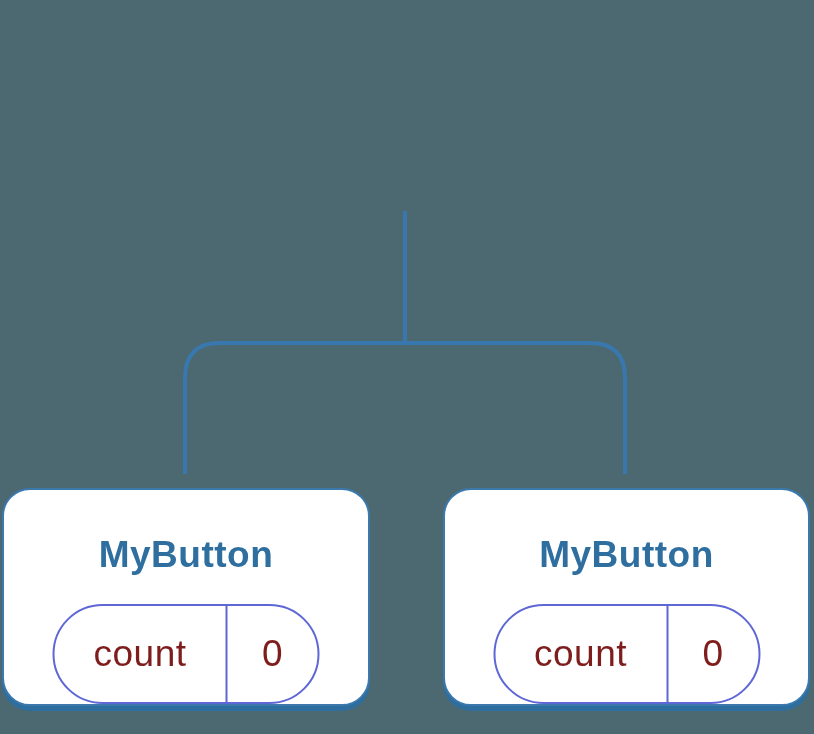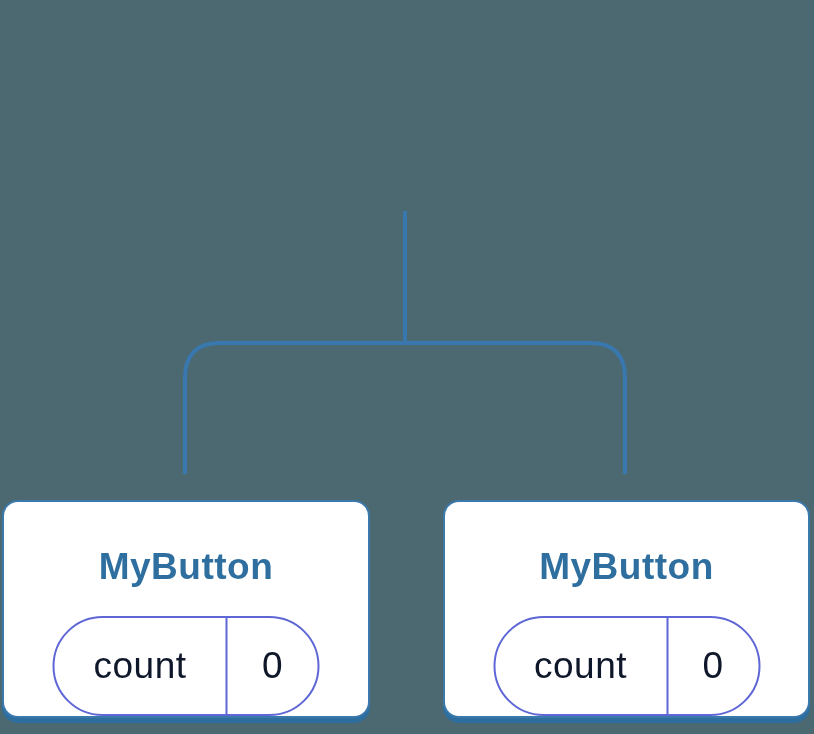--- a/index.html
+++ b/index.html
@@ -32,24 +32,24 @@
     left: 220px;
     top: 5px;
     width: 370px;
     height: 205px;
     border-radius: 20px;
     display: flex;
     align-items: center;
     justify-content: center;
   }
   .card-child {
-    top: 500px;
+    top: 488px;
     width: 368px;
     height: 218px;
-    border-radius: 16px;
+    border-radius: 28px;
   }
   .card-child-left  { left: 2px; }
   .card-child-right { left: 443px; width: 367px; }
   .node-label {
     color: #2F6FA0;
     font-size: 37px;
     font-weight: 600;
     letter-spacing: 0.5px;
     white-space: nowrap;
   }
@@ -82,21 +82,21 @@
   }
   .state-value-cell {
     width: 90px;
     flex: 0 0 auto;
     border-left: 2px solid #5E67D5;
     display: flex;
     align-items: center;
     justify-content: center;
   }
   .state-text {
-    color: #0f172a;
+    color: #7f1d1d;
     font-size: 37px;
     font-weight: 400;
     letter-spacing: 0.5px;
   }
 </style>
 </head>
 <body>
 
 <div class="canvas">
 

